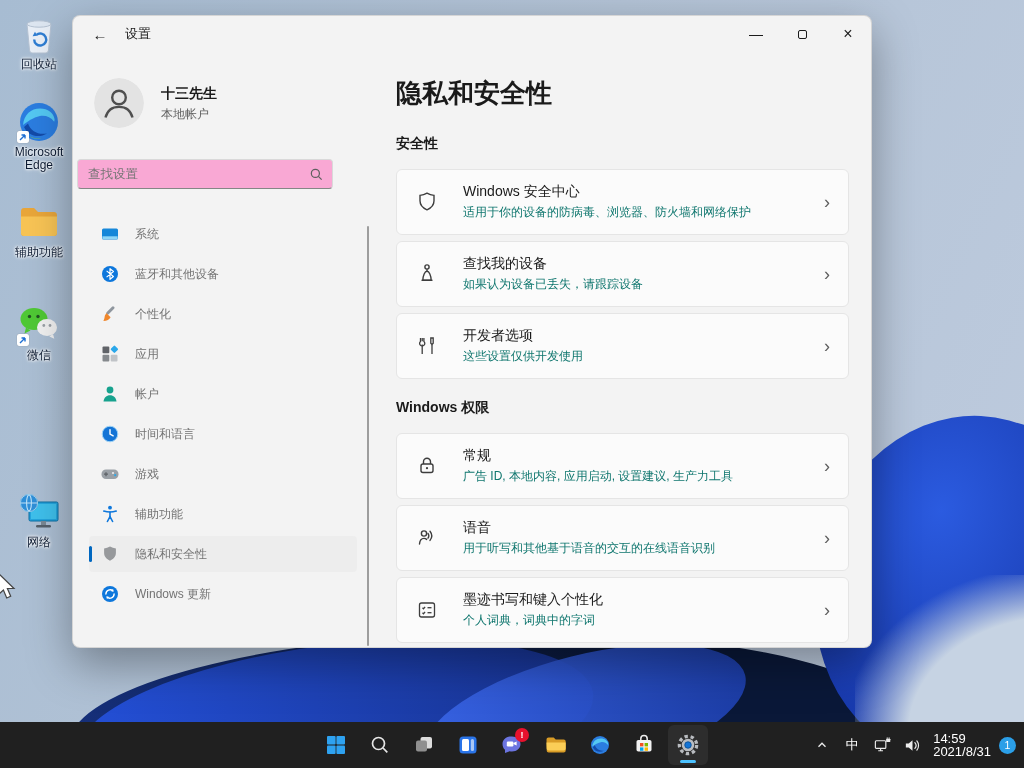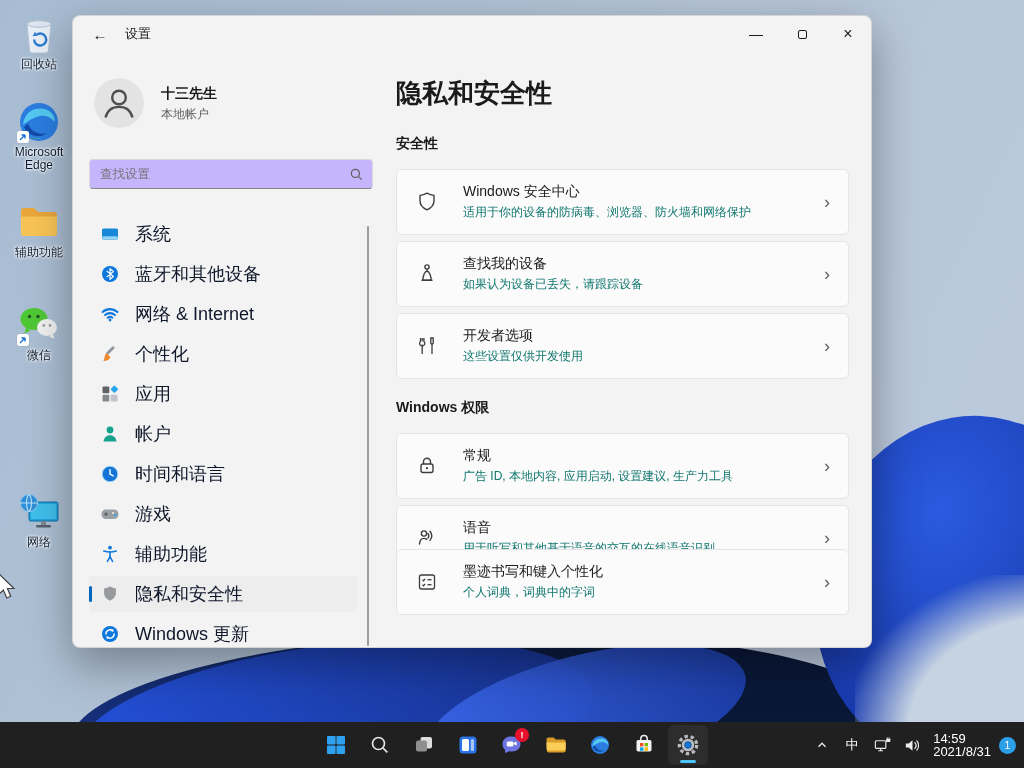--- a/index.html
+++ b/index.html
@@ -43,33 +43,33 @@
          display:flex; align-items:center; justify-content:center; cursor:pointer; }
   .max-box { width:9px; height:9px; border:1px solid #1b1b1b; border-radius:2px; display:inline-block; }
 
   
   .sidebar { position:absolute; left:0; top:36px; bottom:0; width:306px; }
   .profile { position:absolute; left:21px; top:26px; display:flex; align-items:center; }
   .avatar { width:50px; height:50px; border-radius:50%; }
   .pname { margin-left:17px; }
   .pname .nm { font-size:14px; font-weight:700; color:#1a1a1a; }
   .pname .sub { font-size:12px; color:#5f5f5f; margin-top:3px; }
-  .searchbox { position:absolute; left:16px; top:107px; width:284px; height:30px; background:#c4b5fd;
+  .searchbox { position:absolute; left:4px; top:107px; width:256px; height:30px; background:#f9a8d4;
                border:1px solid #d9d9d9; border-bottom:1px solid #868686; border-radius:4px; }
   .searchbox input { width:100%; height:100%; border:none; outline:none; background:transparent;
                      font-size:12.5px; padding:0 30px 0 10px; color:#1b1b1b;
                      font-family:"Liberation Sans","DejaVu Sans",sans-serif; }
   .searchbox .sicon { position:absolute; right:8px; top:7px; }
   .nav { position:absolute; left:16px; top:164px; width:268px; }
   .nav-item { position:relative; display:flex; align-items:center; height:36px; margin-bottom:4px;
               padding-left:11px; border-radius:4px; cursor:pointer; }
   .nav-item.selected { background:#ededed; }
   .nav-item .accent { position:absolute; left:0; top:10px; width:3px; height:16px; border-radius:2px; background:#0067c0; }
   .nav-item .mi { width:20px; height:20px; margin-right:15px; flex:none; }
-  .nav-item .nl { font-size:18px; color:#0f172a; white-space:nowrap; }
+  .nav-item .nl { font-size:12px; color:#737373; white-space:nowrap; }
   .side-scroll { position:absolute; left:294px; top:174px; width:2px; height:420px; background:#9d9d9d; border-radius:1px; }
 
   
   .content { position:absolute; left:323px; top:36px; width:453px; bottom:0; }
   .page-title { position:absolute; top:24px; left:0; font-size:26px; font-weight:700; color:#1a1a1a; }
   .sec-hdr { position:absolute; left:0; font-size:14px; font-weight:700; color:#1a1a1a; }
   .card { position:absolute; left:0; width:453px; height:66px; background:#fbfbfb; border:1px solid #e5e5e5;
           border-radius:6px; display:flex; align-items:center; cursor:pointer; }
   .card .cic { width:24px; height:24px; margin:0 24px 0 18px; flex:none; }
   .card .ctxt { flex:1; min-width:0; }
@@ -227,29 +227,20 @@
           <span class="nl">系统</span>
         </div>
         <div class="nav-item">
           <span class="mi"><svg viewBox="0 0 20 20" width="20" height="20">
                 <circle cx="10" cy="10" r="8" fill="#0d77dc"></circle>
                 <path d="M6.6 6.9l6.8 5.6-3.4 2.8V4.7l3.4 2.8-6.8 5.6" fill="none" stroke="#fff" stroke-width="1.2" stroke-linejoin="round"></path>
               </svg></span>
           <span class="nl">蓝牙和其他设备</span>
         </div>
         <div class="nav-item">
-          <span class="mi"><svg viewBox="0 0 20 20" width="20" height="20" fill="none" stroke="#0d77dc" stroke-linecap="round">
-                <path d="M2.6 8a11 11 0 0 1 14.8 0" stroke-width="2.1"></path>
-                <path d="M5.1 11a7.4 7.4 0 0 1 9.8 0" stroke-width="2.1"></path>
-                <path d="M7.6 13.7a3.8 3.8 0 0 1 4.8 0" stroke-width="2.1"></path>
-                <circle cx="10" cy="16" r="1.4" fill="#0d77dc" stroke="none"></circle>
-              </svg></span>
-          <span class="nl">网络 &amp; Internet</span>
-        </div>
-        <div class="nav-item">
           <span class="mi"><svg viewBox="0 0 20 20" width="20" height="20">
                 <rect x="8.8" y="1.2" width="3" height="10.5" rx="1.4" transform="rotate(45 10.3 6.5)" fill="#8f969e"></rect>
                 <path d="M6.6 9.3l4 4c-1.2 2.5-3.6 3.6-7.2 3.6.9-1.6 1-2.6 1.3-4.4.2-1.3 1-2.5 1.9-3.2z" fill="#f0872c"></path>
               </svg></span>
           <span class="nl">个性化</span>
         </div>
         <div class="nav-item">
           <span class="mi"><svg viewBox="0 0 20 20" width="20" height="20">
                 <rect x="2.5" y="2.5" width="6.8" height="6.8" rx="1" fill="#606368"></rect>
                 <rect x="2.5" y="10.7" width="6.8" height="6.8" rx="1" fill="#85898d"></rect>
@@ -377,21 +368,21 @@
               <path d="M15 5.2a7.5 7.5 0 0 1 0 9.2"></path>
               <path d="M13 7.4a4.2 4.2 0 0 1 0 4.8"></path>
             </svg></span>
         <span class="ctxt">
             <div class="ct">语音</div>
             <div class="cd">用于听写和其他基于语音的交互的在线语音识别</div>
           </span>
         <span class="chev">›</span>
       </div>
 
-      <div class="card" style="top:497px">
+      <div class="card" style="top:525px">
         <span class="cic"><svg viewBox="0 0 24 24" width="24" height="24" fill="none" stroke="#3d3d3d" stroke-width="1.3">
               <rect x="4.5" y="5" width="15" height="14" rx="2"></rect>
               <path d="M7.5 9.8l1 1 1.6-2"></path>
               <path d="M12.5 9.7h4"></path>
               <path d="M7.5 14.8l1 1 1.6-2"></path>
               <path d="M12.5 14.7h4"></path>
             </svg></span>
         <span class="ctxt">
             <div class="ct">墨迹书写和键入个性化</div>
             <div class="cd">个人词典，词典中的字词</div>

